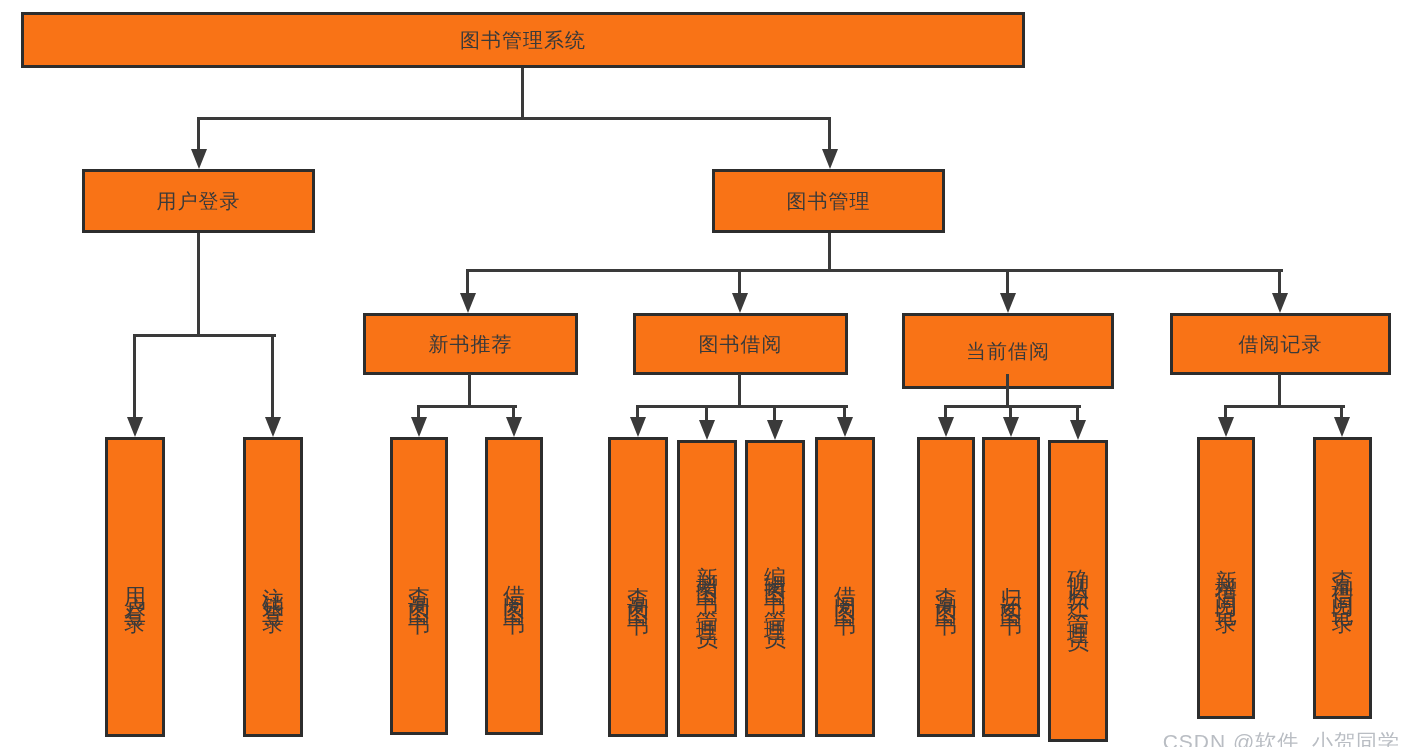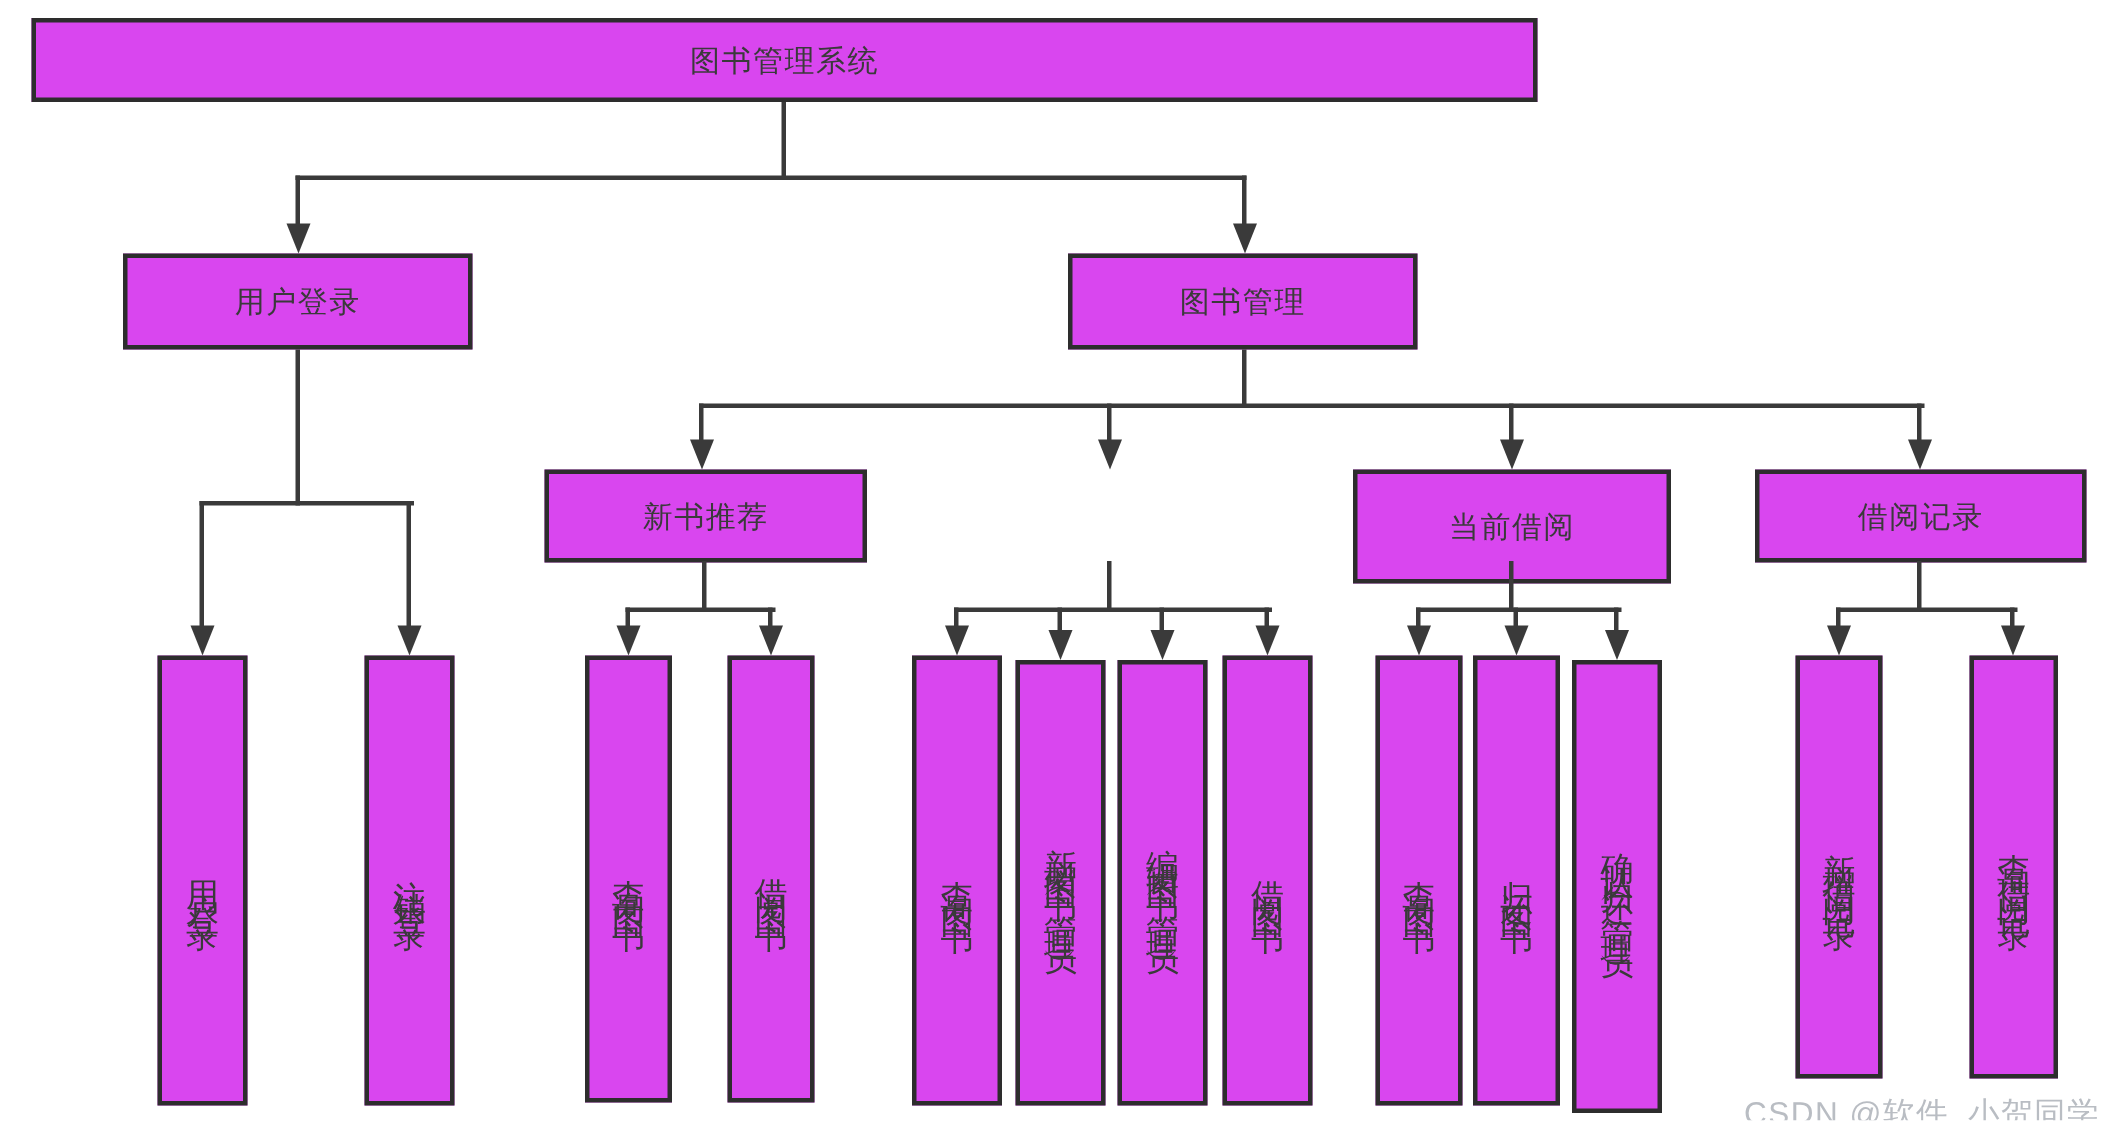--- a/index.html
+++ b/index.html
@@ -7,21 +7,21 @@
     position:relative;
     width:1405px;height:747px;
     background:#ffffff;
     font-family:"Liberation Sans","DejaVu Sans",sans-serif;
     overflow:hidden;
   }
   .box{
     position:absolute;
     box-sizing:border-box;
     border:3px solid #2d2d2d;
-    background:#d946ef;
+    background:#f97316;
     display:flex;
     align-items:center;
     justify-content:center;
   }
   .hlabel{
     font-size:20px;
     color:#3a3a3a;
     letter-spacing:1px;
     white-space:nowrap;
   }
@@ -68,20 +68,23 @@
 
   <div class="box" style="left:82px;top:169px;width:233px;height:64px;">
     <span class="hlabel">用户登录</span>
   </div>
   <div class="box" style="left:363px;top:313px;width:215px;height:62px;">
     <span class="hlabel">新书推荐</span>
   </div>
 
   <div class="box" style="left:712px;top:169px;width:233px;height:64px;">
     <span class="hlabel">图书管理</span>
+  </div>
+  <div class="box" style="left:633px;top:313px;width:215px;height:62px;">
+    <span class="hlabel">图书借阅</span>
   </div>
   <div class="box" style="left:902px;top:313px;width:212px;height:76px;">
     <span class="hlabel">当前借阅</span>
   </div>
   <div class="box" style="left:1170px;top:313px;width:221px;height:62px;">
     <span class="hlabel">借阅记录</span>
   </div>
 
   <div class="box" style="left:105px;top:437px;width:60px;height:300px;">
     <span class="vtext">用户登录</span>

